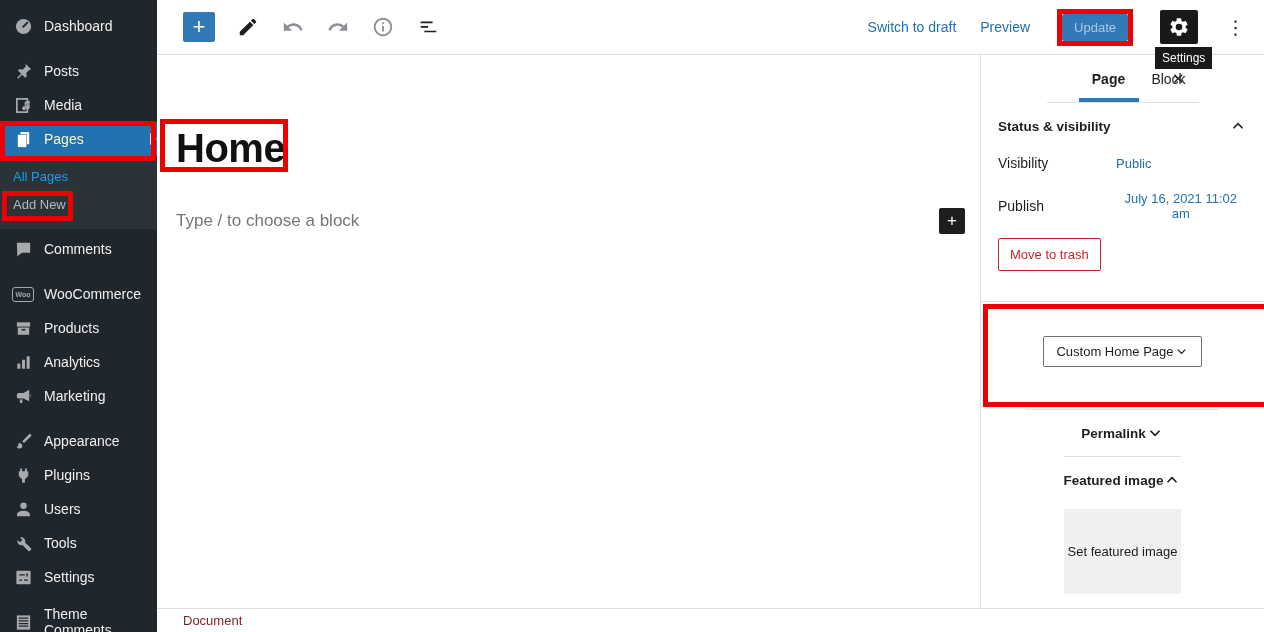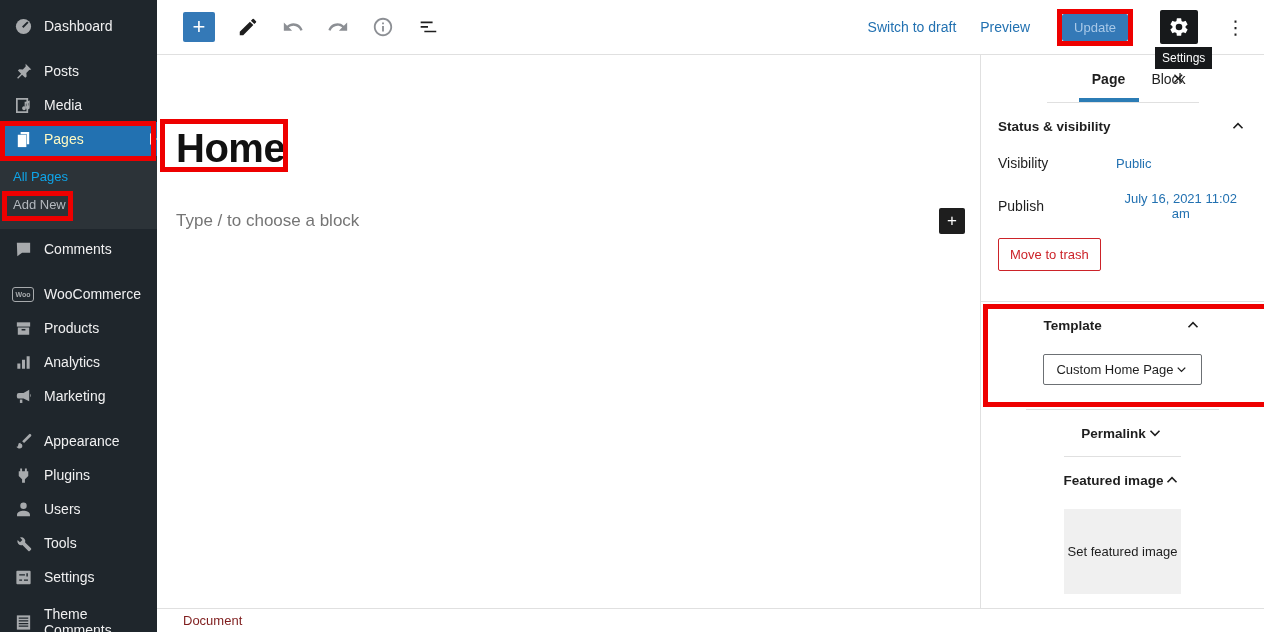--- a/index.html
+++ b/index.html
@@ -314,26 +314,20 @@
             <button class="stat-link">Public</button>
           </div>
           <div class="stat-row">
             <span class="stat-label">Publish</span>
             <button class="stat-link">July 16, 2021 11:02 am</button>
           </div>
           <button class="trash-btn">Move to trash</button>
         </div>
 
         <div class="panel-section sec-template">
-          <div class="section-head">
-            <span class="section-title">Template</span>
-            <svg class="chev" viewBox="0 0 20 20">
-                <path d="M5 12.5l5-5 5 5"></path>
-              </svg>
-          </div>
           <div class="tpl-select">
             <span>Custom Home Page</span>
             <svg class="chev" viewBox="0 0 20 20">
                 <path d="M5 7.5l5 5 5-5"></path>
               </svg>
           </div>
         </div>
 
         <div class="panel-section sec-permalink">
           <div class="section-head">

